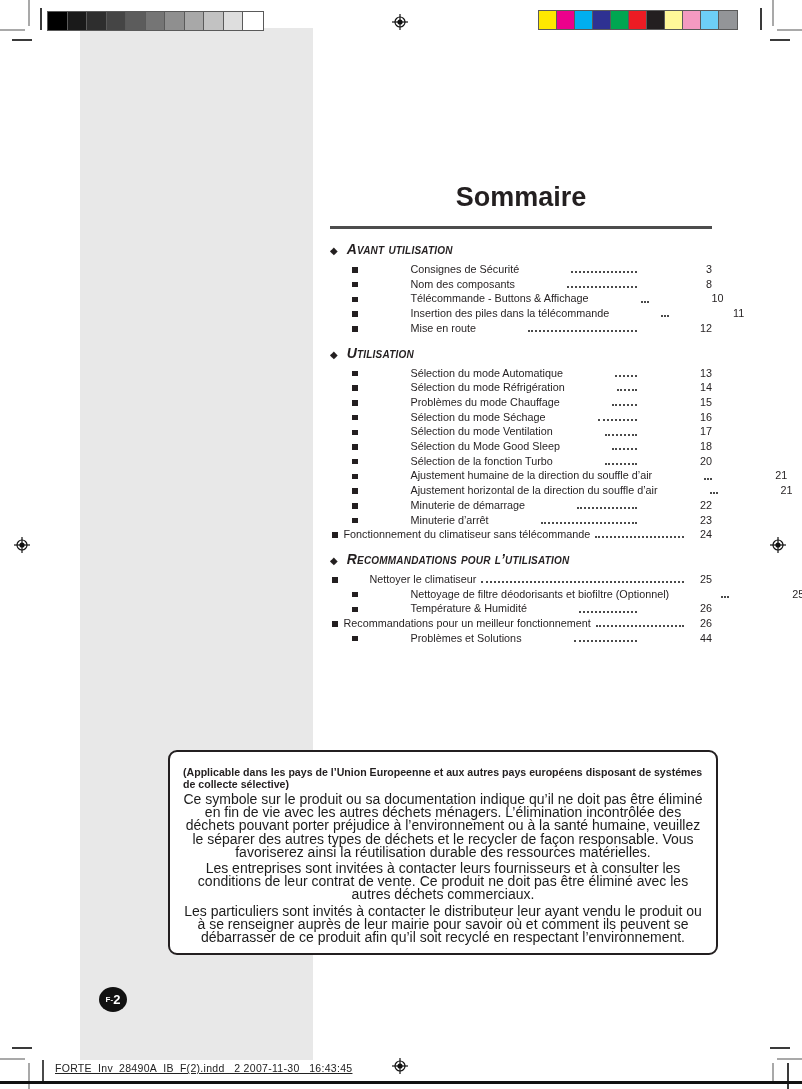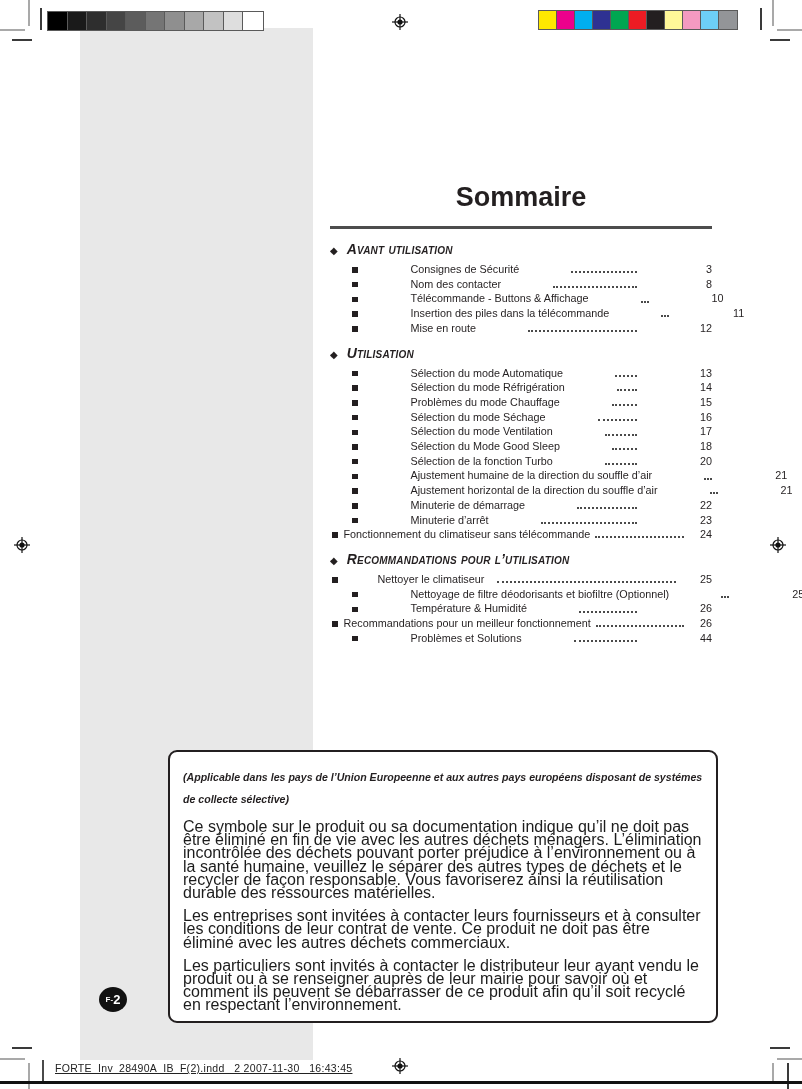--- a/index.html
+++ b/index.html
@@ -42,33 +42,33 @@
   .toc-heading-label { font-weight:bold; font-style:italic; font-variant:small-caps;
     font-size:14px; letter-spacing:0.2px; }
   .toc-item { display:flex; align-items:flex-end; font-size:10.8px; line-height:14.7px; }
   .toc-bullet { display:inline-block; width:5.5px; height:5.5px; background:#231f20;
     flex:none; margin:0 6px 4px 0; }
   .toc-item-label { white-space:nowrap; }
   .toc-leader { flex:1; min-width:8px; border-bottom:2px dotted #4a4a4a; margin:0 2px 3.5px 5px; }
   .toc-page { width:26px; text-align:right; flex:none; }
   .indent-inner { padding-left:22px;gap:47px; }
   .indent-outer { padding-left:2px; }
-  .indent-outer-gap { padding-left:2px;gap:8px; }
+  .indent-outer-gap { padding-left:2px; }
   .indent-outer-gap .toc-item-label { margin-left:26px; }
 
   
   #notice-box { left:168px; top:750px; width:550px; background:#ffffff;
     border:2px solid #231f20; border-radius:9px; padding:10px 13px 9px 13px; z-index:2; }
   .nb-header { position:relative; min-height:72px; }
   #weee-icon { position:absolute; left:2px; top:0px; }
   #weee-bar { position:absolute; left:4px; top:52px; width:40px; height:10px; background:#231f20; }
   .nb-titles { text-align:right; font-weight:bold; font-style:italic;
     font-size:11.3px; line-height:15px; padding-top:8px; }
-  .nb-sub { font-weight:bold; font-style:italic; font-size:10.6px; line-height:22px; margin-top:4px; }
-  .nb-para { font-size:16px; line-height:13.2px; margin-top:10px; color:#1c1c1c; }
+  .nb-sub { font-weight:bold; font-size:10.6px; line-height:12px; margin-top:4px; }
+  .nb-para { font-size:14px; line-height:13.2px; margin-top:3px; color:#1c1c1c;text-align:center; }
 
   
   #page-badge { left:99px; top:987px; width:28px; height:25px; background:#111;
     border-radius:50%; color:#fff; display:flex; align-items:center; justify-content:center;
     font-weight:bold; z-index:3; }
   #badge-prefix { font-size:8px; }
   #badge-number { font-size:13px; }
 
   
   #footer-vline { left:42px; top:1060px; width:2px; height:21px; background:#4a4a4a; z-index:3; }
@@ -161,21 +161,21 @@
     <div class="toc-items">
   <div class="toc-item indent-inner">
     <span class="toc-bullet"></span>
     <span class="toc-item-label">Consignes de Sécurité</span>
     <span class="toc-leader"></span>
     <span class="toc-page">3</span>
   </div>
 
   <div class="toc-item indent-inner">
     <span class="toc-bullet"></span>
-    <span class="toc-item-label">Nom des contacter</span>
+    <span class="toc-item-label">Nom des composants</span>
     <span class="toc-leader"></span>
     <span class="toc-page">8</span>
   </div>
 
   <div class="toc-item indent-inner">
     <span class="toc-bullet"></span>
     <span class="toc-item-label">Télécommande - Buttons &amp; Affichage</span>
     <span class="toc-leader"></span>
     <span class="toc-page">10</span>
   </div>

